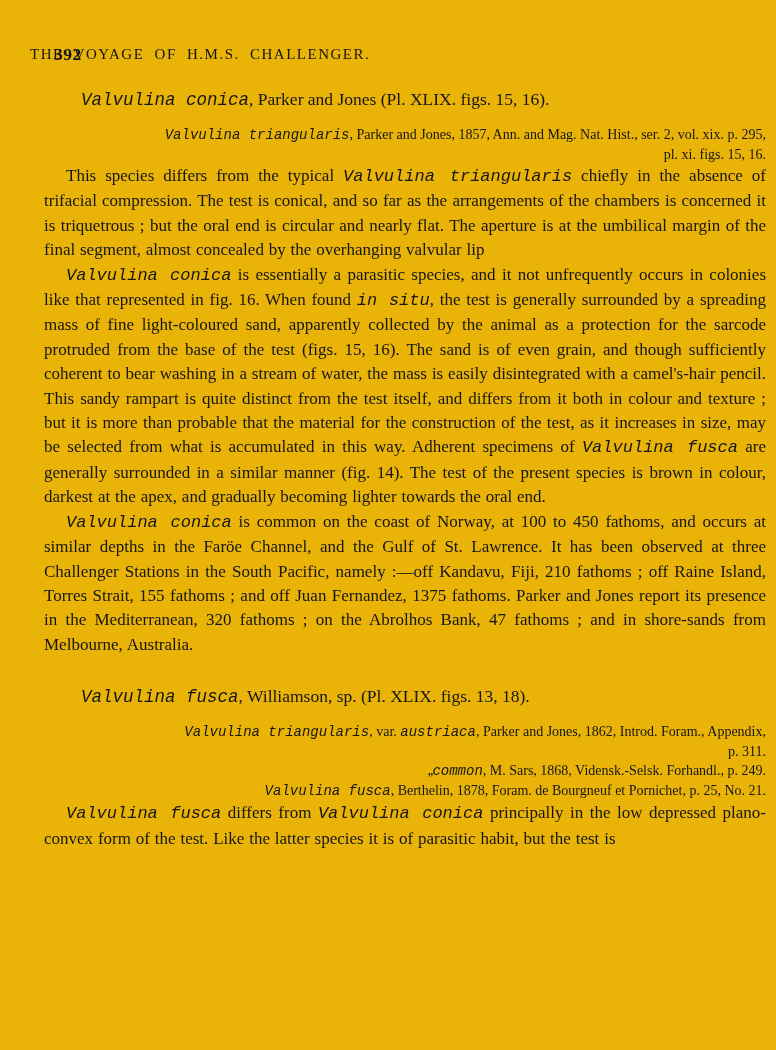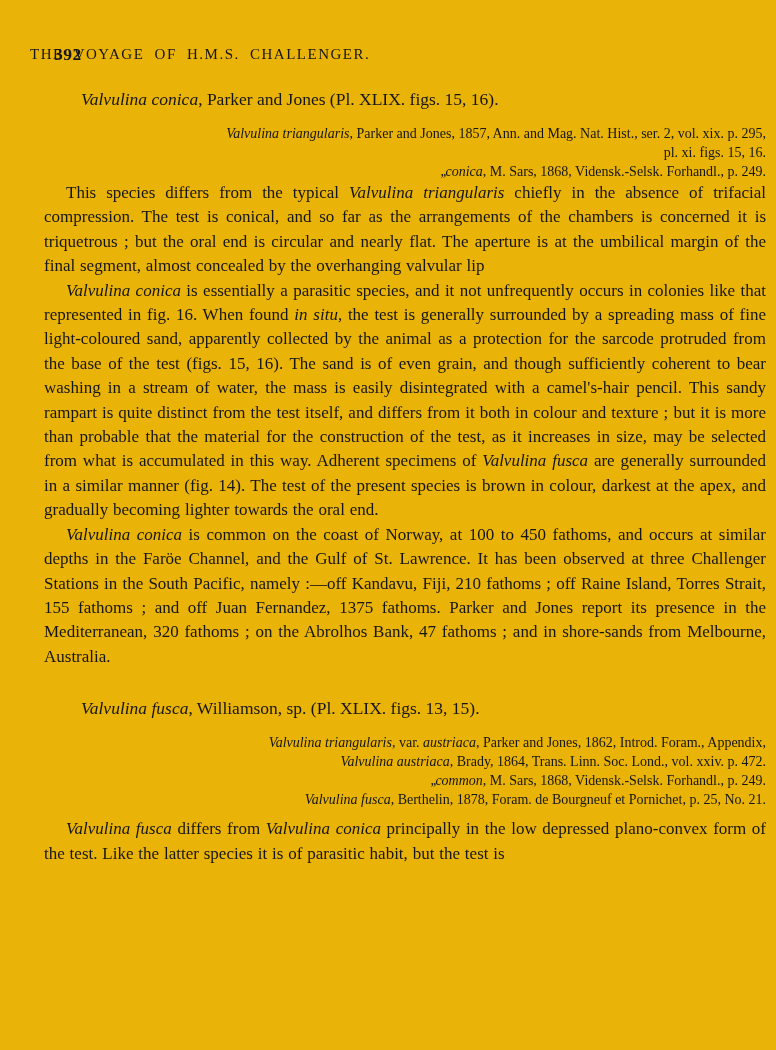--- a/index.html
+++ b/index.html
@@ -28,57 +28,56 @@
   .syn.deep { padding-left:72px; }
   .syn.shallow { padding-left:22px; }
   .ditto { display:inline-block; margin-left:13px; width:36px; letter-spacing:-1px; }
 
   .bodytext {
     margin:0; font-size:17px; line-height:24.4px;
     text-align:justify; text-indent:22px; word-spacing:0.6px;
   }
   .bodytext.first { }
   .section2 .species-heading { margin-top:28px; }
-  .bodytext.closing { margin-top:8px; }
+  .bodytext.closing { }
 
-  .it { font-style:italic; }
+  .it { font-style:italic;font-family:Liberation Mono, monospace; }
 </style>
 </head>
 <body>
 
 <div class="page">
   <div class="content">
 
     <div class="header">
       <span class="page-num">392</span>
       <span class="run-title">THE VOYAGE OF H.M.S. CHALLENGER.</span>
     </div>
 
     <section class="section1">
       <p class="species-heading"><span class="it">Valvulina conica</span><span>, Parker and Jones (Pl. XLIX. figs. 15, 16).</span></p>
 
       <div class="synonymy">
         <p class="syn"><span class="it">Valvulina triangularis</span><span>, Parker and Jones, 1857, Ann. and Mag. Nat. Hist., ser. 2, vol. xix. p. 295,</span></p>
         <p class="syn deep"><span>pl. xi. figs. 15, 16.</span></p>
-        <p class="syn"><span class="ditto">,,</span><span class="it">conica</span><span>, M. Sars, 1868, Vidensk.-Selsk. Forhandl., p. 249.</span></p>
       </div>
 
       <p class="bodytext first"><span>This species differs from the typical </span><span class="it">Valvulina triangularis</span><span> chiefly in the absence of trifacial compression. The test is conical, and so far as the arrangements of the chambers is concerned it is triquetrous ; but the oral end is circular and nearly flat. The aperture is at the umbilical margin of the final segment, almost concealed by the overhanging valvular lip</span></p>
 
       <p class="bodytext"><span class="it">Valvulina conica</span><span> is essentially a parasitic species, and it not unfrequently occurs in colonies like that represented in fig. 16. When found </span><span class="it">in situ</span><span>, the test is generally surrounded by a spreading mass of fine light-coloured sand, apparently collected by the animal as a protection for the sarcode protruded from the base of the test (figs. 15, 16). The sand is of even grain, and though sufficiently coherent to bear washing in a stream of water, the mass is easily disintegrated with a camel's-hair pencil. This sandy rampart is quite distinct from the test itself, and differs from it both in colour and texture ; but it is more than probable that the material for the construction of the test, as it increases in size, may be selected from what is accumulated in this way. Adherent specimens of </span><span class="it">Valvulina fusca</span><span> are generally surrounded in a similar manner (fig. 14). The test of the present species is brown in colour, darkest at the apex, and gradually becoming lighter towards the oral end.</span></p>
 
       <p class="bodytext"><span class="it">Valvulina conica</span><span> is common on the coast of Norway, at 100 to 450 fathoms, and occurs at similar depths in the Faröe Channel, and the Gulf of St. Lawrence. It has been observed at three Challenger Stations in the South Pacific, namely :—off Kandavu, Fiji, 210 fathoms ; off Raine Island, Torres Strait, 155 fathoms ; and off Juan Fernandez, 1375 fathoms. Parker and Jones report its presence in the Mediterranean, 320 fathoms ; on the Abrolhos Bank, 47 fathoms ; and in shore-sands from Melbourne, Australia.</span></p>
     </section>
 
     <section class="section2">
-      <p class="species-heading"><span class="it">Valvulina fusca</span><span>, Williamson, sp. (Pl. XLIX. figs. 13, 15).</span></p>
+      <p class="species-heading"><span class="it">Valvulina fusca</span><span>, Williamson, sp. (Pl. XLIX. figs. 13, 18).</span></p>
 
       <div class="synonymy">
         <p class="syn"><span class="it">Valvulina triangularis</span><span>, var. </span><span class="it">austriaca</span><span>, Parker and Jones, 1862, Introd. Foram., Appendix,</span></p>
-        <p class="syn"><span class="it">Valvulina austriaca</span><span>, Brady, 1864, Trans. Linn. Soc. Lond., vol. xxiv. p. 472.</span></p>
+        <p class="syn shallow"><span>p. 311.</span></p>
         <p class="syn"><span class="ditto">,,</span><span class="it">common</span><span>, M. Sars, 1868, Vidensk.-Selsk. Forhandl., p. 249.</span></p>
         <p class="syn"><span class="it">Valvulina fusca</span><span>, Berthelin, 1878, Foram. de Bourgneuf et Pornichet, p. 25, No. 21.</span></p>
       </div>
 
       <p class="bodytext closing"><span class="it">Valvulina fusca</span><span> differs from </span><span class="it">Valvulina conica</span><span> principally in the low depressed plano-convex form of the test. Like the latter species it is of parasitic habit, but the test is</span></p>
     </section>
 
   </div>
 </div>
 

